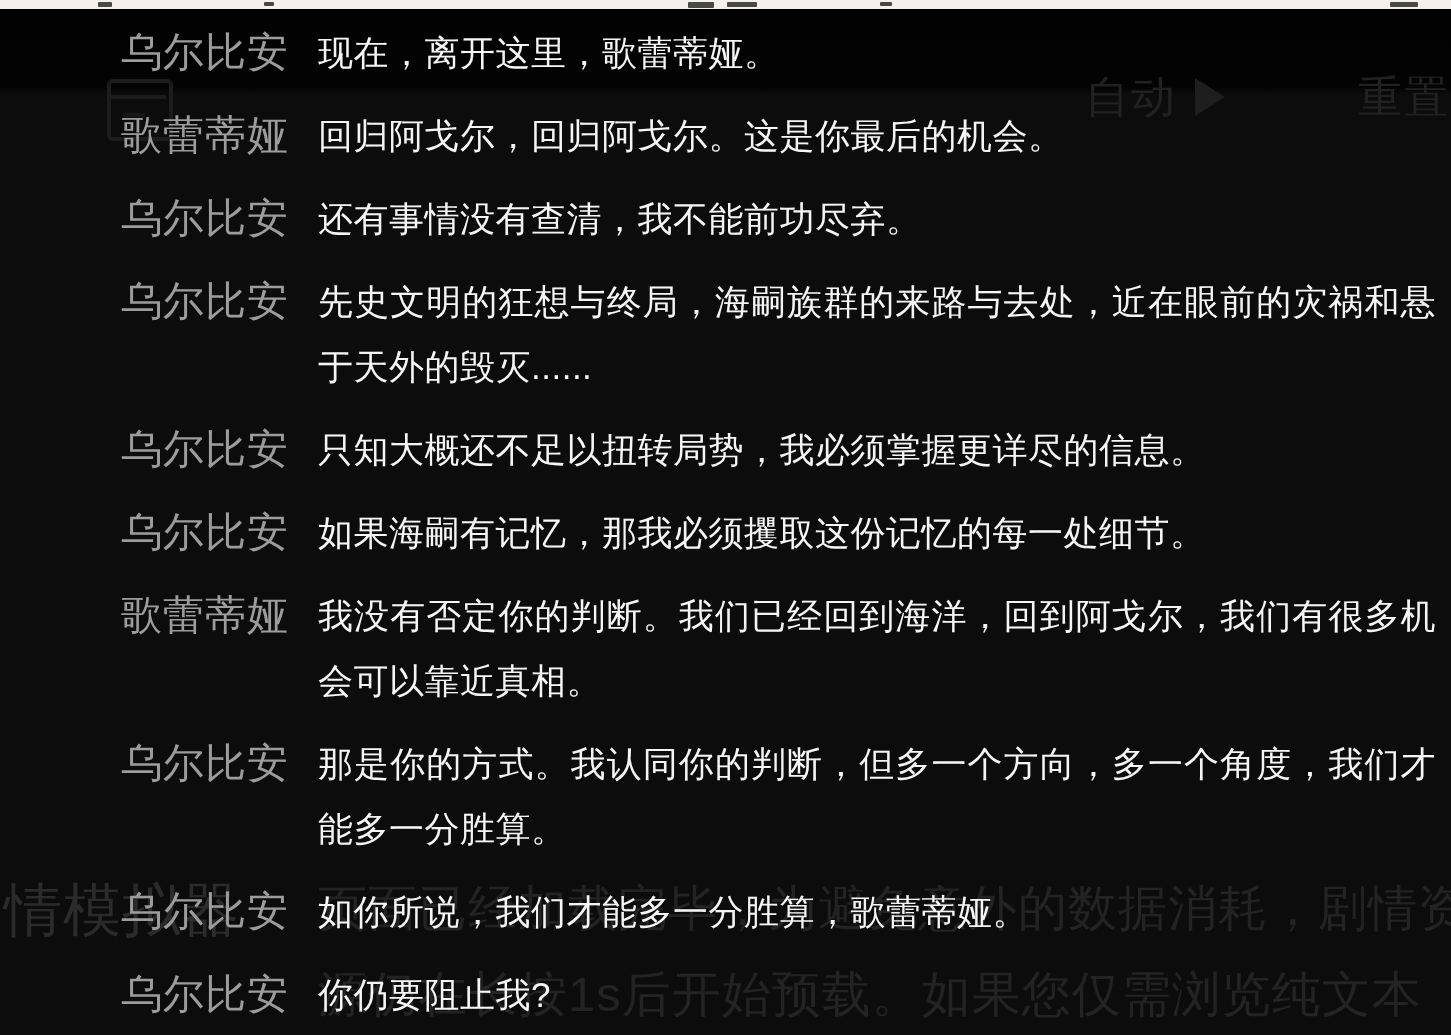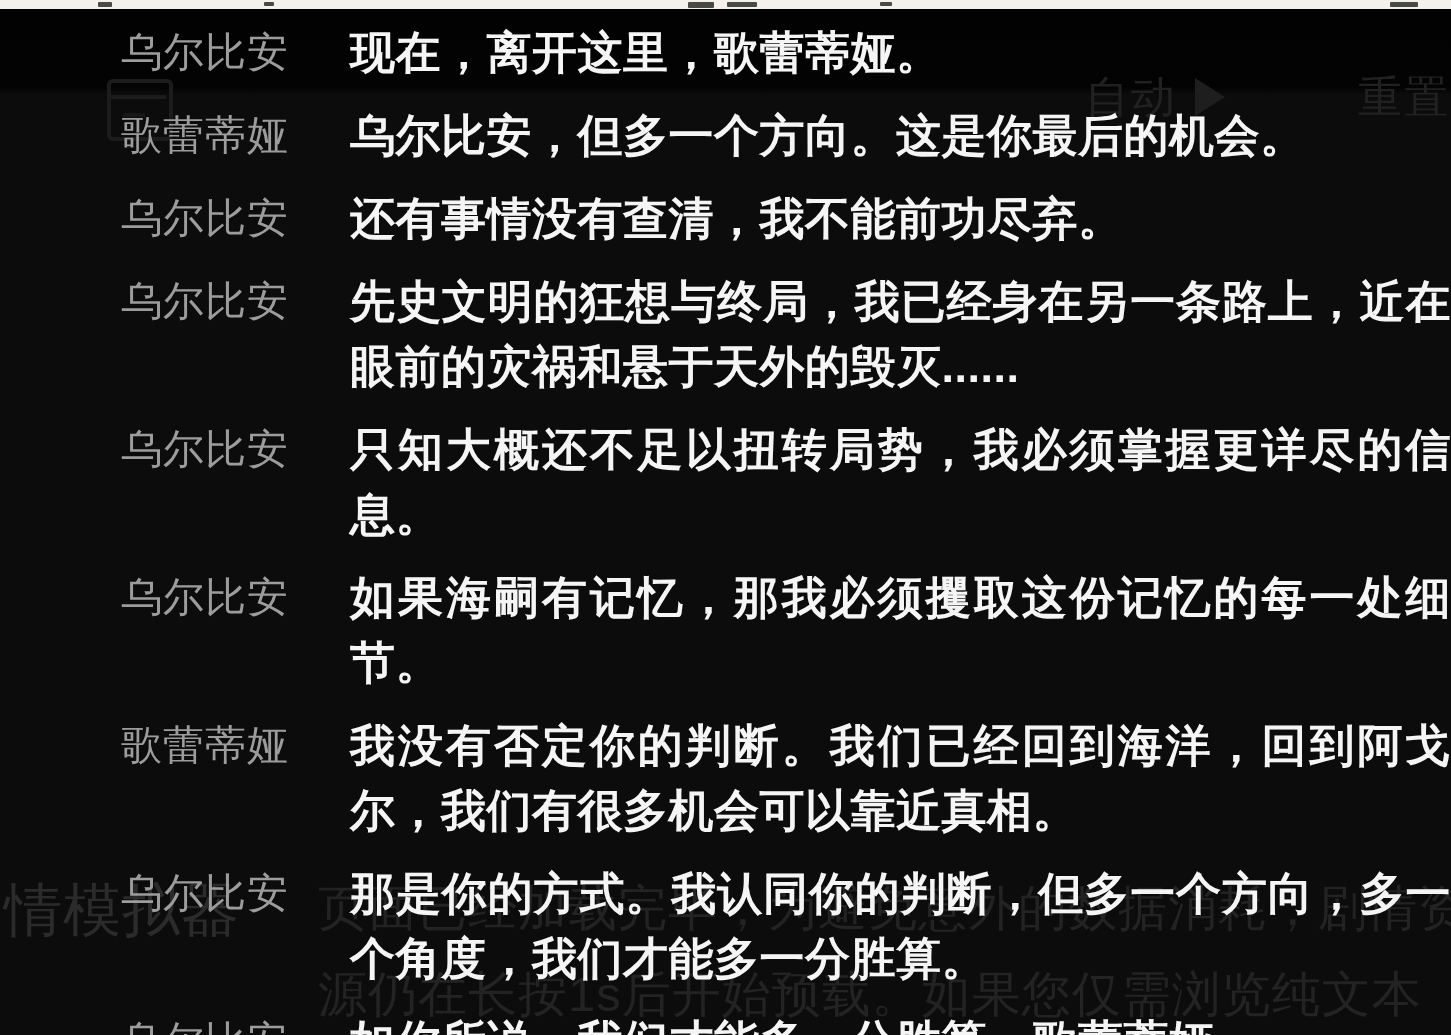--- a/index.html
+++ b/index.html
@@ -28,21 +28,21 @@
             border:4px solid #1c1c1c;border-radius:6px;}
   .doc-icon .bar{position:absolute;left:-1px;top:12px;width:56px;height:4px;background:#1c1c1c;}
   .doc-icon .ln{position:absolute;left:12px;top:30px;width:22px;height:4px;background:#181818;}
 
   
   .log{position:absolute;left:0;top:9px;width:1451px;height:1026px;z-index:2;
        padding-top:2px;box-sizing:border-box;}
   .entry{display:flex;margin-bottom:18px;}
   .speaker{flex:0 0 273px;text-align:right;font-size:41px;font-weight:500;
            color:#9c9c9c;line-height:65px;letter-spacing:1px;margin-left:16px;}
-  .line{margin-left:61px;width:1118px;font-size:45px;font-weight:700;color:#f5f5f5;
+  .line{margin-left:29px;width:1118px;font-size:35px;font-weight:400;color:#f5f5f5;
         line-height:65px;letter-spacing:.5px;text-align:justify;text-align-last:left;}
 </style>
 </head>
 <body>
 
 <div class="top-strip">
   <span class="mark" style="left:98px;width:14px;height:5px;"></span>
   <span class="mark" style="left:264px;width:10px;height:4px;"></span>
   <span class="mark" style="left:688px;width:26px;height:6px;"></span>
   <span class="mark" style="left:727px;width:30px;height:5px;"></span>
@@ -70,31 +70,31 @@
   </div>
 
   <div class="log">
     <div class="entry">
       <div class="speaker">乌尔比安</div>
       <div class="line">现在，离开这里，歌蕾蒂娅。</div>
     </div>
 
     <div class="entry">
       <div class="speaker">歌蕾蒂娅</div>
-      <div class="line">乌尔比安，但多一个方向。这是你最后的机会。</div>
+      <div class="line">回归阿戈尔，回归阿戈尔。这是你最后的机会。</div>
     </div>
 
     <div class="entry">
       <div class="speaker">乌尔比安</div>
       <div class="line">还有事情没有查清，我不能前功尽弃。</div>
     </div>
 
     <div class="entry">
       <div class="speaker">乌尔比安</div>
-      <div class="line">先史文明的狂想与终局，我已经身在另一条路上，近在眼前的灾祸和悬于天外的毁灭......</div>
+      <div class="line">先史文明的狂想与终局，海嗣族群的来路与去处，近在眼前的灾祸和悬于天外的毁灭......</div>
     </div>
 
     <div class="entry">
       <div class="speaker">乌尔比安</div>
       <div class="line">只知大概还不足以扭转局势，我必须掌握更详尽的信息。</div>
     </div>
 
     <div class="entry">
       <div class="speaker">乌尔比安</div>
       <div class="line">如果海嗣有记忆，那我必须攫取这份记忆的每一处细节。</div>

